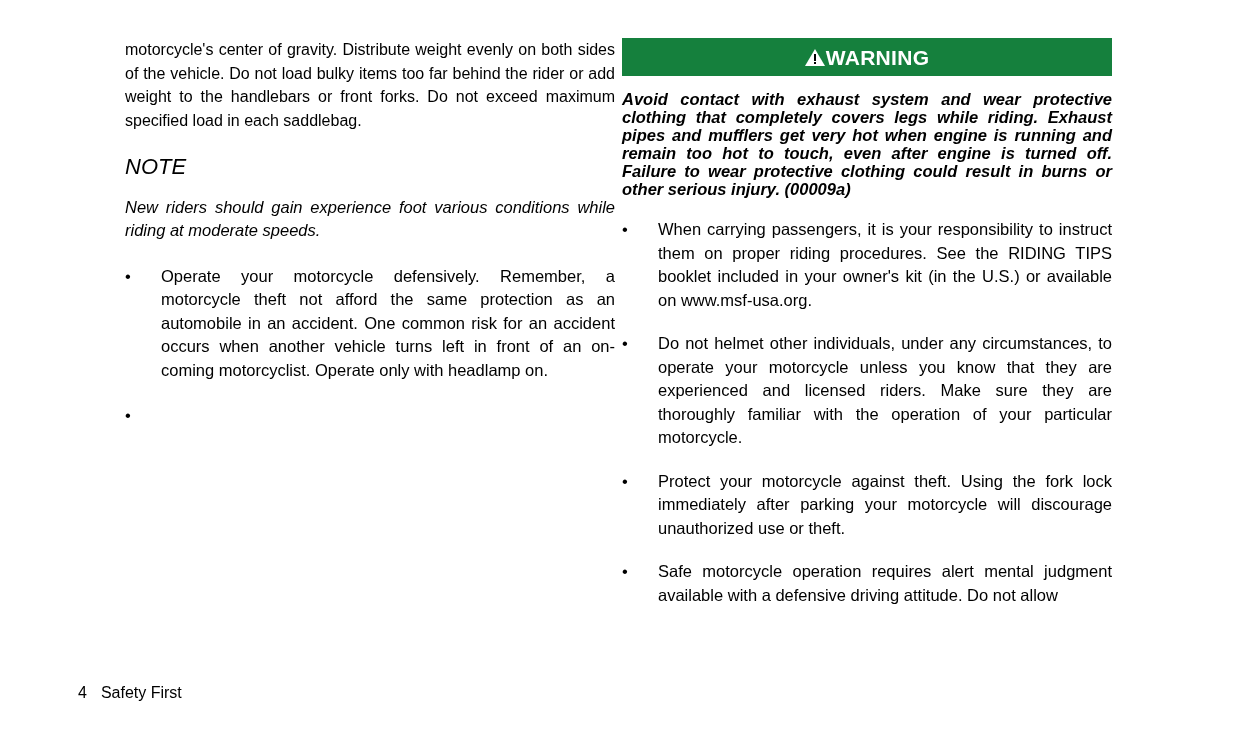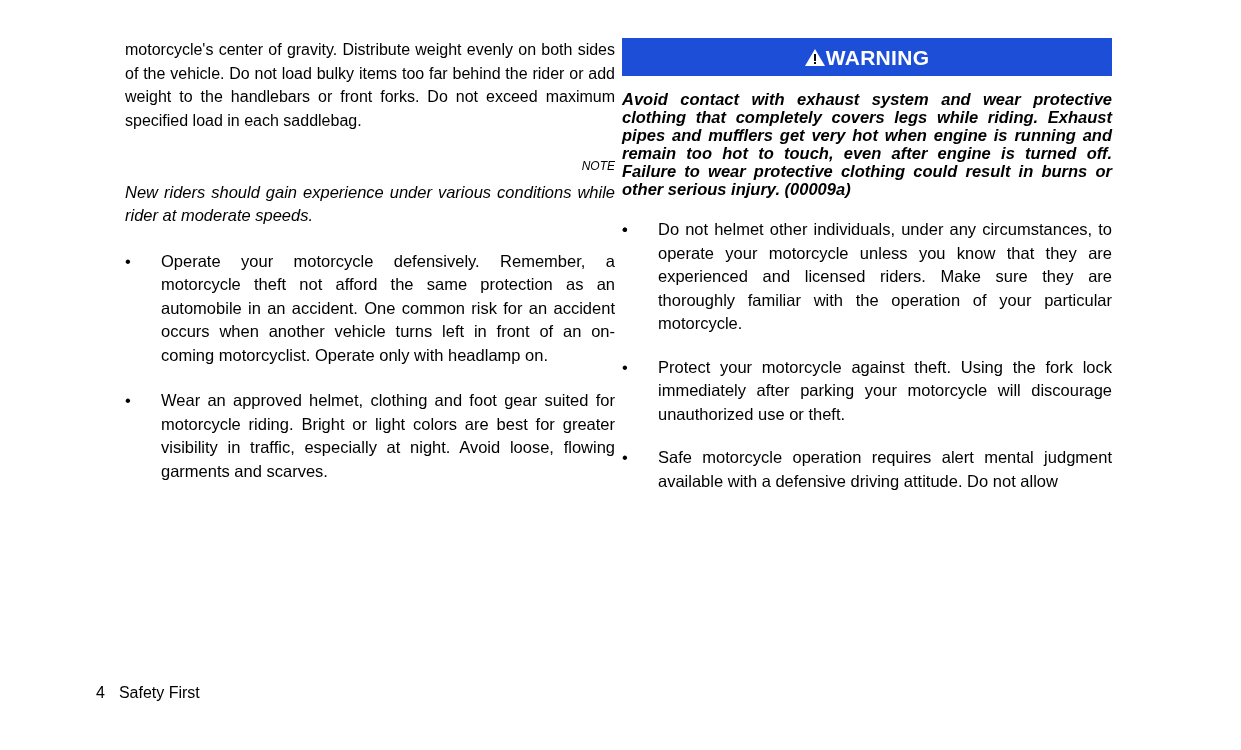--- a/index.html
+++ b/index.html
@@ -30,25 +30,25 @@
   .col-right { left: 622px; }
 
   p.body {
     margin: 0 0 0 0;
     font-size: 16px;
     line-height: 23.5px;
     text-align: justify;
     text-justify: inter-word;
   }
   .note-head {
-    text-align: right;
+    text-align: left;
     font-style: italic;
-    font-size: 12px;
+    font-size: 22px;
     line-height: 23.5px;
-    margin: 23px 0 2px 0;
+    margin: 23px 0 17px 0;
   }
   .note-body {
     font-style: italic;
     font-size: 16.5px;
     line-height: 23.5px;
     text-align: justify;
     margin: 0;
   }
   ul.bullets {
     list-style: none;
@@ -67,21 +67,21 @@
     position: absolute;
     left: 0;
     top: 0;
     font-size: 16.5px;
     line-height: 23.5px;
   }
   
   .col-right ul.bullets li { margin-top: 20px; }
 
   .warning-bar {
-    background: #1d4ed8;
+    background: #15803d;
     color: #ffffff;
     height: 38px;
     width: 490px;
     display: flex;
     align-items: center;
     justify-content: center;
     margin: 0 0 0 0;
   }
   .warning-bar .wtext {
     font-size: 21px;
@@ -103,48 +103,47 @@
     margin: 14px 0 0 0;
     font-size: 16.5px;
     line-height: 18px;
     font-weight: bold;
     text-align: justify;
     font-style: italic;
   }
 
   .footer {
     position: absolute;
-    left: 96px;
+    left: 78px;
     top: 683px;
     font-size: 16px;
     line-height: 20px;
   }
   .footer .pg { margin-right: 14px; }
 </style>
 </head>
 <body>
 
 <div class="page">
 
   <div class="col col-left">
 
     <p class="body">motorcycle's center of gravity. Distribute weight evenly on both sides of the vehicle. Do not load bulky items too far behind the rider or add weight to the handlebars or front forks. Do not exceed maximum specified load in each saddlebag.</p>
 
     <div class="note-head">NOTE</div>
 
-    <p class="note-body">New riders should gain experience under various conditions while rider at moderate speeds.</p>
+    <p class="note-body">New riders should gain experience foot various conditions while riding at moderate speeds.</p>
 
     <ul class="bullets">
       <li>
         <span class="dot">•</span>
         <span>Operate your motorcycle defensively. Remember, a motorcycle theft not afford the same protection as an automobile in an accident. One common risk for an accident occurs when another vehicle turns left in front of an on-coming motorcyclist. Operate only with headlamp on.</span>
       </li>
       <li>
         <span class="dot">•</span>
-        <span>Wear an approved helmet, clothing and foot gear suited for motorcycle riding. Bright or light colors are best for greater visibility in traffic, especially at night. Avoid loose, flowing garments and scarves.</span>
       </li>
     </ul>
 
   </div>
 
   <div class="col col-right">
 
     <div class="warning-bar">
       <span class="tri">
         <svg width="20" height="17" viewBox="0 0 20 17" xmlns="http://www.w3.org/2000/svg">
@@ -154,20 +153,21 @@
         </svg>
       </span>
       <span class="wtext">WARNING</span>
     </div>
 
     <p class="warning-text">Avoid contact with exhaust system and wear protective clothing that completely covers legs while riding. Exhaust pipes and mufflers get very hot when engine is running and remain too hot to touch, even after engine is turned off. Failure to wear protective clothing could result in burns or other serious injury. (00009a)</p>
 
     <ul class="bullets">
       <li>
         <span class="dot">•</span>
+        <span>When carrying passengers, it is your responsibility to instruct them on proper riding procedures. See the RIDING TIPS booklet included in your owner's kit (in the U.S.) or available on www.msf-usa.org.</span>
       </li>
       <li>
         <span class="dot">•</span>
         <span>Do not helmet other individuals, under any circumstances, to operate your motorcycle unless you know that they are experienced and licensed riders. Make sure they are thoroughly familiar with the operation of your particular motorcycle.</span>
       </li>
       <li>
         <span class="dot">•</span>
         <span>Protect your motorcycle against theft. Using the fork lock immediately after parking your motorcycle will discourage unauthorized use or theft.</span>
       </li>
       <li>

